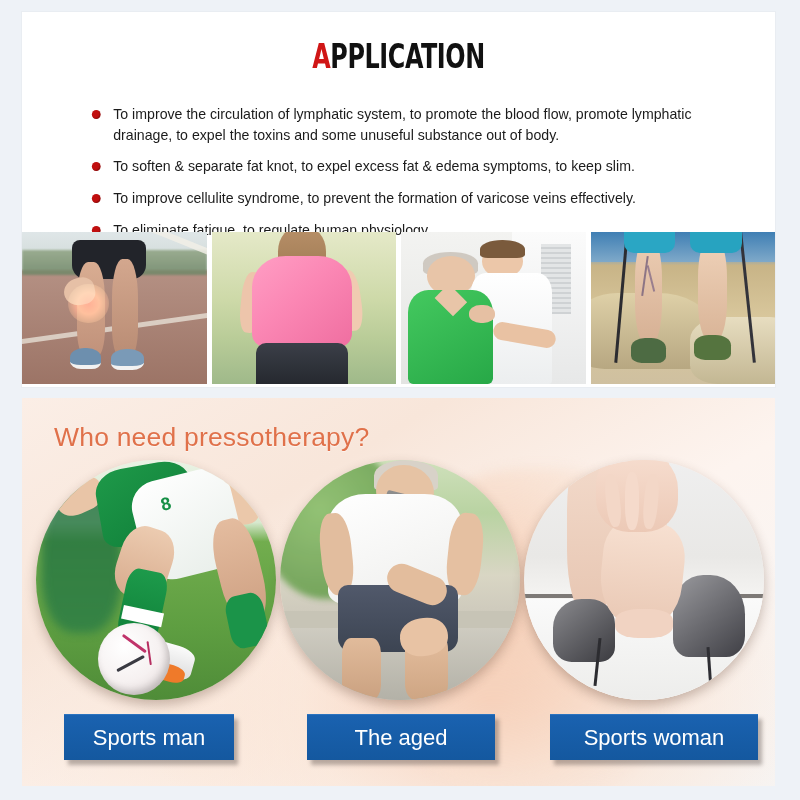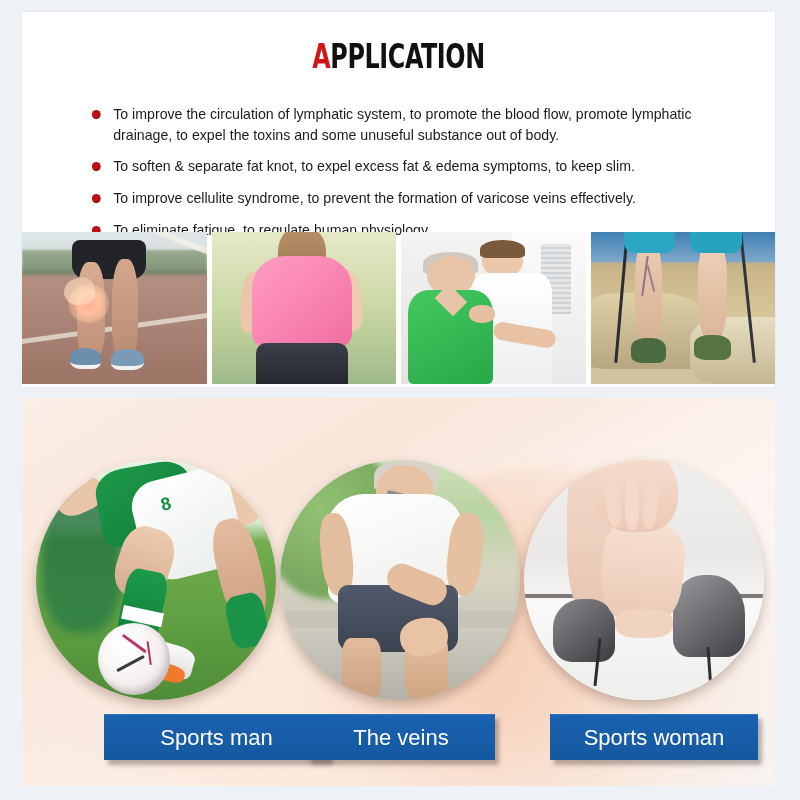--- a/index.html
+++ b/index.html
@@ -211,21 +211,21 @@
   .labels{ position:absolute; left:0; top:316px; width:100%; height:52px; }
   .lbl{
     position:absolute; top:0; height:46px;
     background:linear-gradient(#1a62b0,#14589f);
     color:#ffffff;
     font-size:22px;
     display:flex; align-items:center; justify-content:center;
     box-shadow:4px 5px 4px rgba(60,50,45,.35);
     border-top:1px solid #2b73bf;
   }
-  .l1{ left:42px; width:225px;margin-left:40px; }
+  .l1{ left:42px; width:170px; }
   .l2{ left:285px; width:188px; }
   .l3{ left:528px; width:208px; }
 </style>
 </head>
 <body>
 
 <div class="app-card">
 
   <div class="page-title"><span class="lead">A</span><span>PPLICATION</span></div>
 
@@ -306,20 +306,21 @@
     <div class="bootA"></div>
       <div class="bootB"></div>
   </div>
 
 </div>
 
 <div class="need-card">
 
   <div class="soft-hand"></div>
 
+  <div class="need-title">Who need pressotherapy?</div>
 
   <div class="circles">
 
     <div class="circ c1">
       <div class="soccer">
         <div class="bg-blur"></div>
         <div class="armU"></div>
           <div class="armR"></div>
         <div class="shortG"></div>
           <div class="shirtW"></div>
@@ -373,17 +374,17 @@
         <div class="finger1"></div>
           <div class="finger2"></div>
           <div class="finger3"></div>
       </div>
     </div>
 
   </div>
 
   <div class="labels">
     <div class="lbl l1">Sports man</div>
-    <div class="lbl l2">The veins</div>
+    <div class="lbl l2">The aged</div>
     <div class="lbl l3">Sports woman</div>
   </div>
 
 </div>
 
 </body></html>

